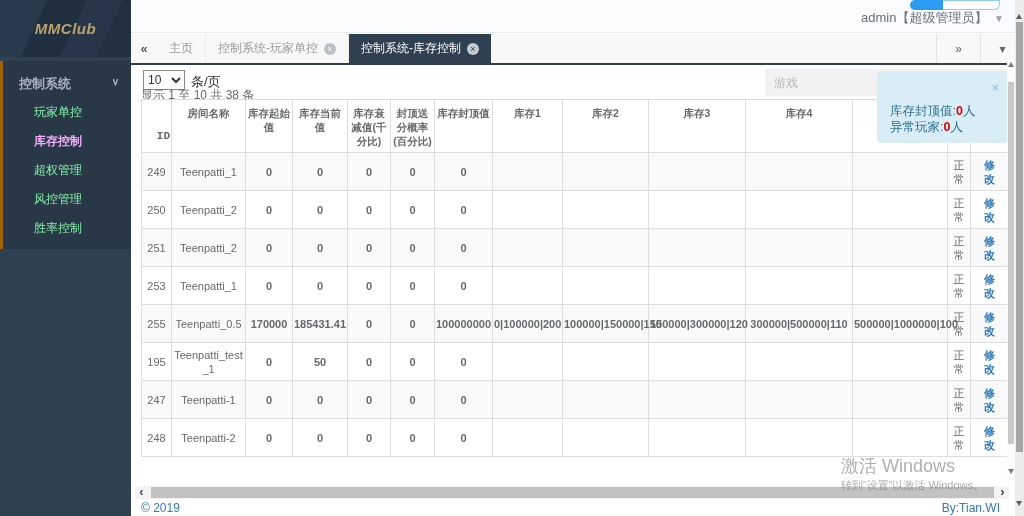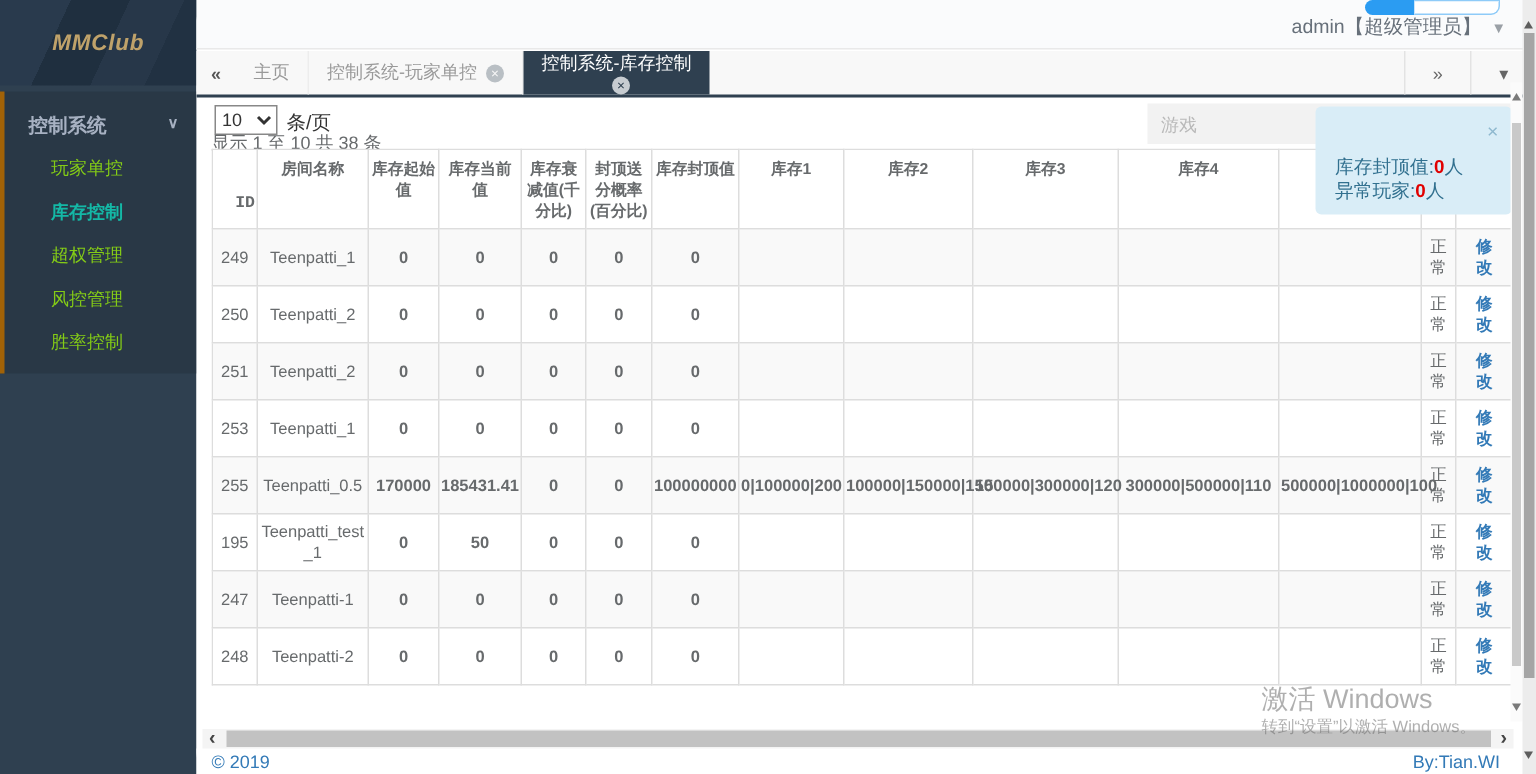--- a/index.html
+++ b/index.html
@@ -7,40 +7,40 @@
   .stage { position:relative; width:1024px; height:516px; overflow:hidden; }
 
   
   .sidebar { position:absolute; left:0; top:0; width:131px; height:516px; background:#2f4050; }
   .logo { height:57px; line-height:57px; text-align:center; font-style:italic; font-weight:bold;
           font-size:15px; color:#bfa26a; letter-spacing:.5px;
           background:linear-gradient(115deg,#293a4d 0 30%,#1f2f3f 30% 55%,#273749 55% 78%,#213142 78%); }
   .nav-group { margin-top:4px; background:#293846; border-left:3px solid #a16207; padding:6px 0 10px; }
   .nav-section { position:relative; padding:8px 10px 9px 16px; color:#a7b1c2; font-size:13px; font-weight:bold; cursor:pointer; }
   .nav-caret { position:absolute; right:12px; top:9px; font-size:10px; color:#a7b1c2; }
-  .nav-item { padding:4px 0 4px 31px; font-size:12px; color:#84cc16; line-height:13px; cursor:pointer; }
+  .nav-item { padding:4px 0 4px 31px; font-size:12px; color:#86efac; line-height:13px; cursor:pointer; }
   .nav-item + .nav-item { margin-top:8px; }
-  .nav-item.active { color:#14b8a6; font-weight:bold; }
+  .nav-item.active { color:#f0abfc; font-weight:bold; }
 
   
   .main { position:absolute; left:131px; top:0; width:893px; height:516px; background:#fff;border-radius:14px; }
 
   .topbar { position:absolute; left:0; top:0; width:100%; height:33px; background:#fafbfc; border-bottom:1px solid #e9e9e9; }
   .admin { position:absolute; right:20px; top:9px; font-size:13px; color:#67707a; cursor:pointer; }
   .admin .caret { color:#9aa0a6; font-size:10px; margin-left:3px; }
 
   .bluepill { position:absolute; left:910px; top:0; width:90px; height:10px; z-index:60; display:flex; }
   .bluepill .bp-l { width:33px; background:#2b9cf2; border-radius:6px 0 0 6px; }
   .bluepill .bp-r { flex:1; background:#fff; border:1px solid #8ecbf8; border-left:none; border-radius:0 0 6px 0; }
 
   .tabbar { position:absolute; left:0; top:34px; width:100%; height:31px; background:#f8f8f8;
             border-bottom:2px solid #2f4050; display:flex; align-items:stretch; font-size:12px; }
   .tab-scroll { width:26px; display:flex; align-items:center; justify-content:center; color:#555; font-weight:bold; cursor:pointer; }
   .tab { display:flex; align-items:center; padding:0 12px; color:#999; cursor:pointer; border-right:1px solid #ededed; white-space:nowrap; }
-  .tab.active { background:#2f4050; color:#fff; border-right:none;flex-direction:column; }
+  .tab.active { background:#2f4050; color:#fff; border-right:none; }
   .tab-close { display:inline-block; width:12px; height:12px; margin-left:6px; border-radius:50%;
                background:#b9bfc4; color:#f6f6f6; font-size:9px; line-height:12px; text-align:center; cursor:pointer; }
   .tab.active .tab-close { background:#c7ccd1; color:#2f4050; }
   .tab-spacer { flex:1; }
   .tab-btn { width:44px; display:flex; align-items:center; justify-content:center; color:#666; border-left:1px solid #e3e3e3; cursor:pointer; }
 
   
   .page-size { position:absolute; left:12px; top:70px; width:42px; height:20px; font-size:12px; color:#333;
                border:1px solid #888; background:#fff; }
   .page-size-label { position:absolute; left:60px; top:73px; font-size:13px; color:#333; }

